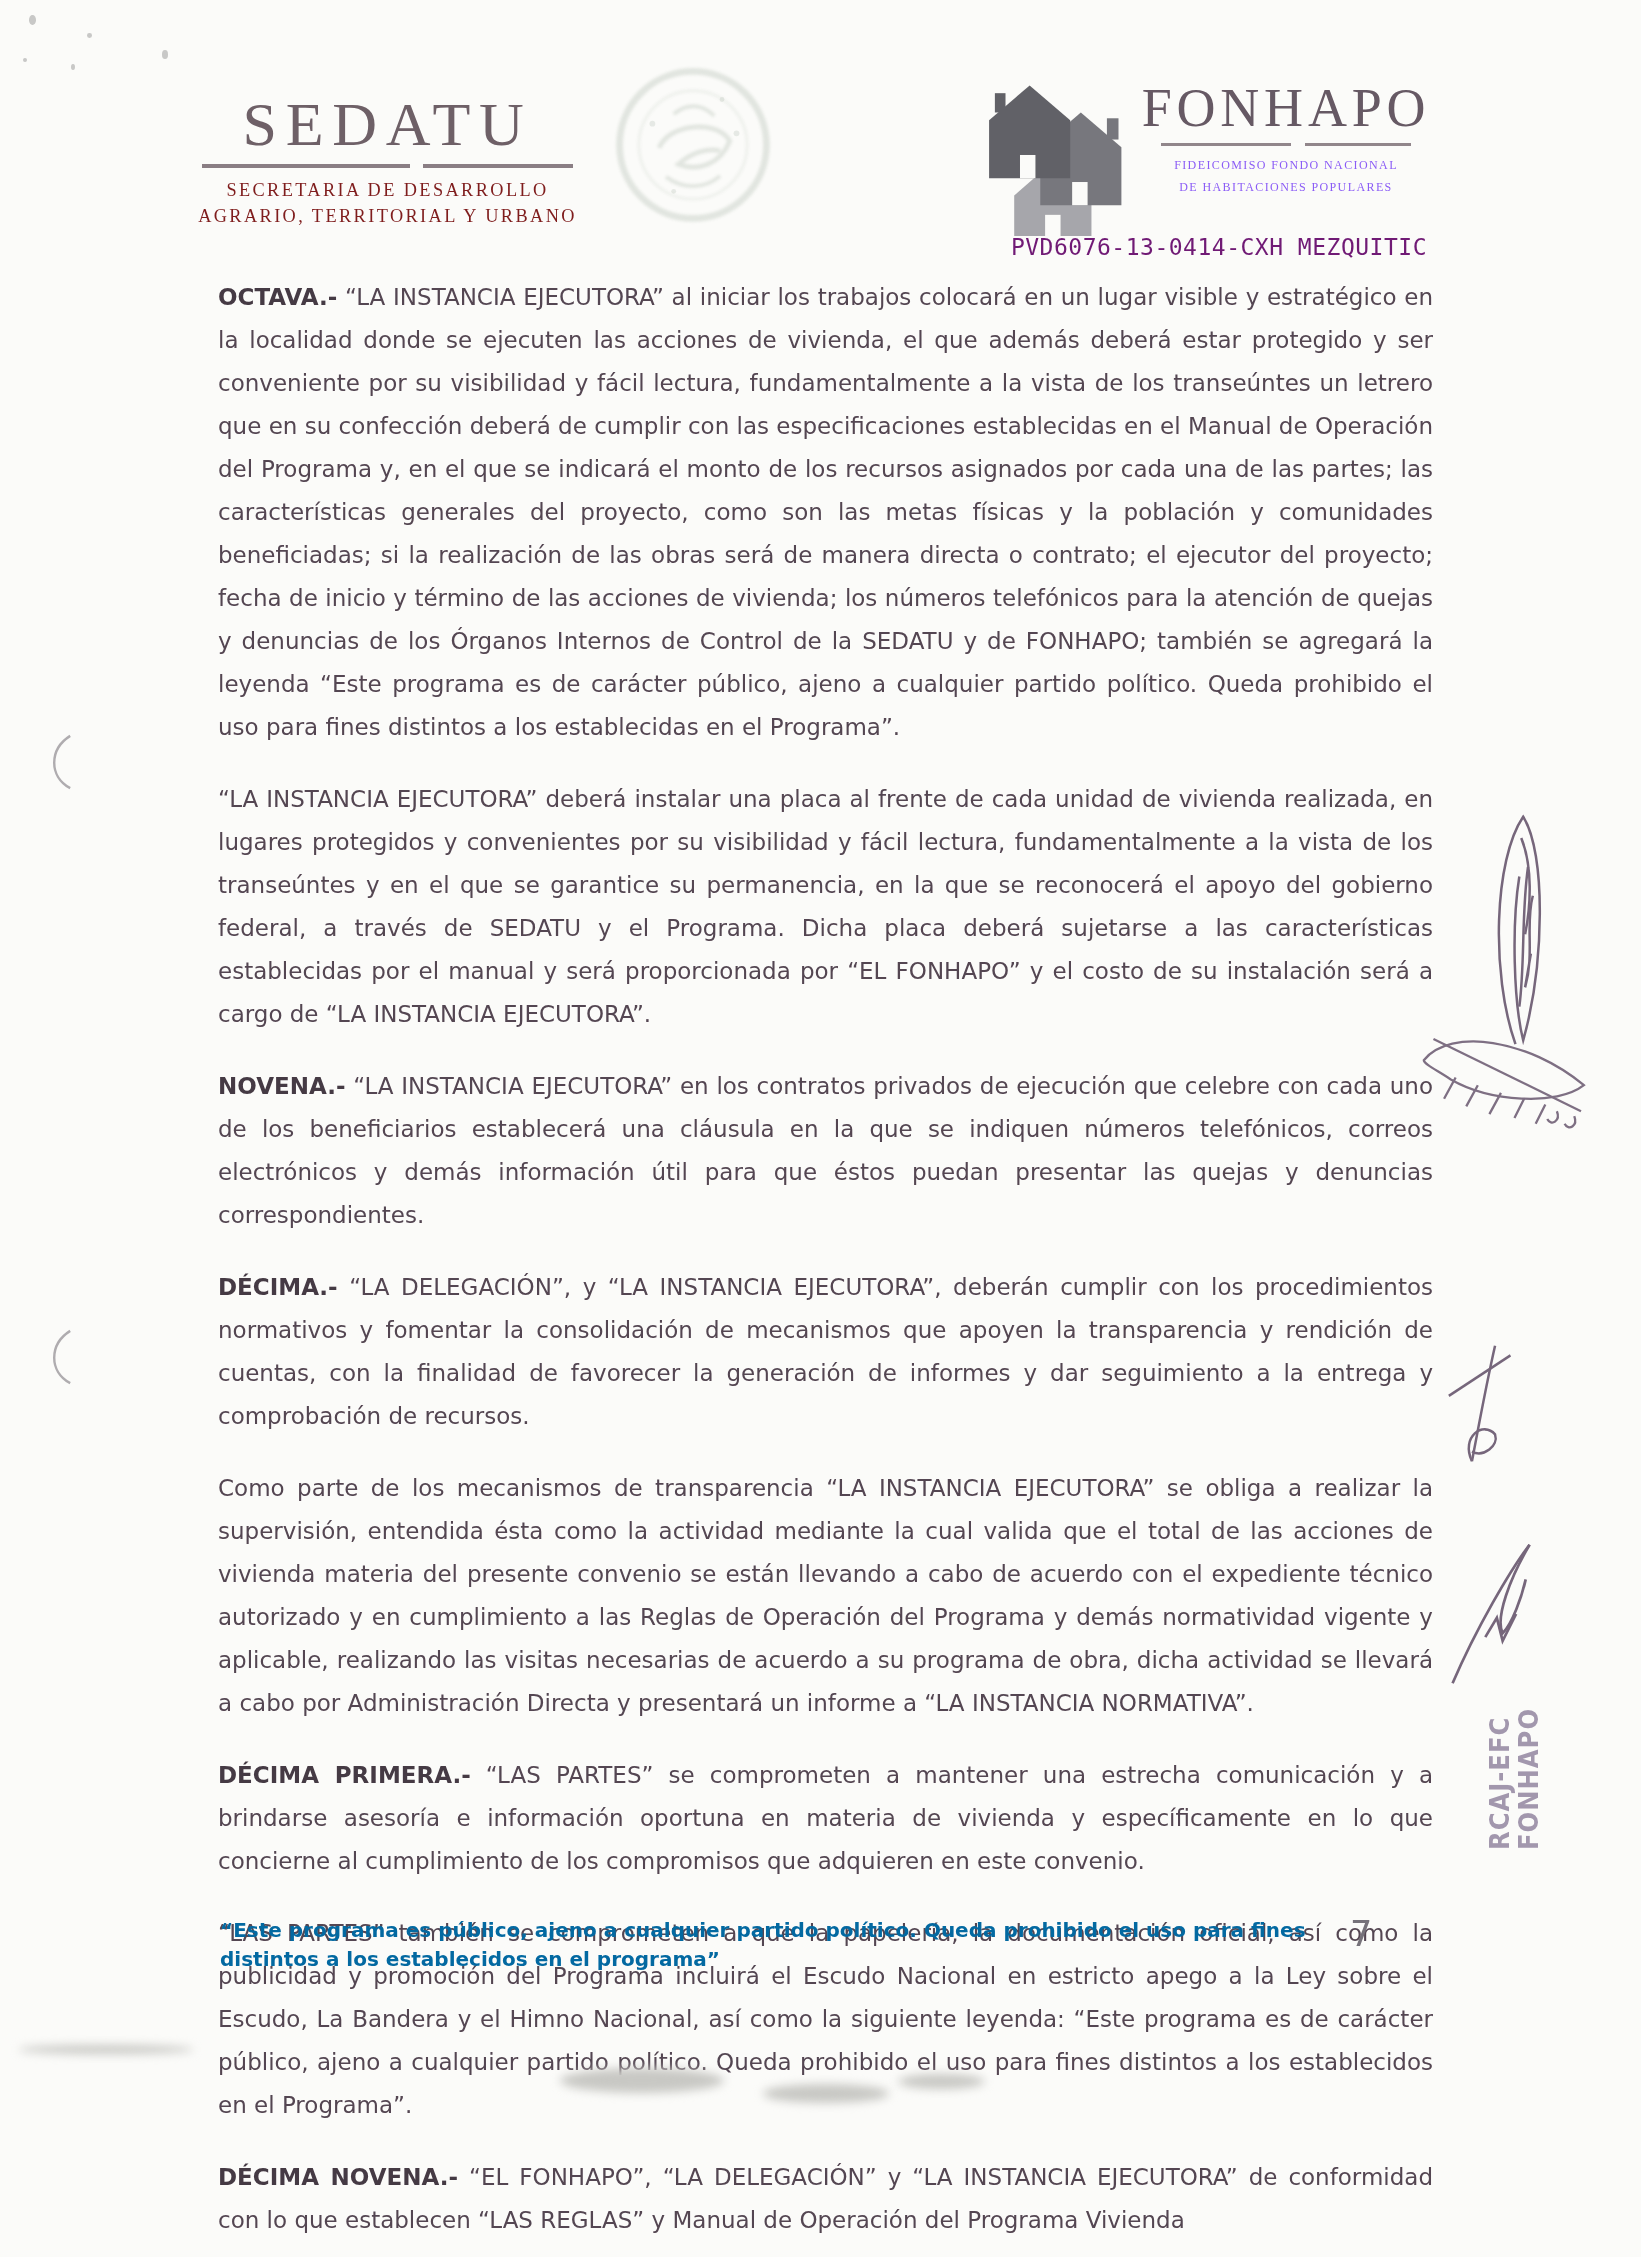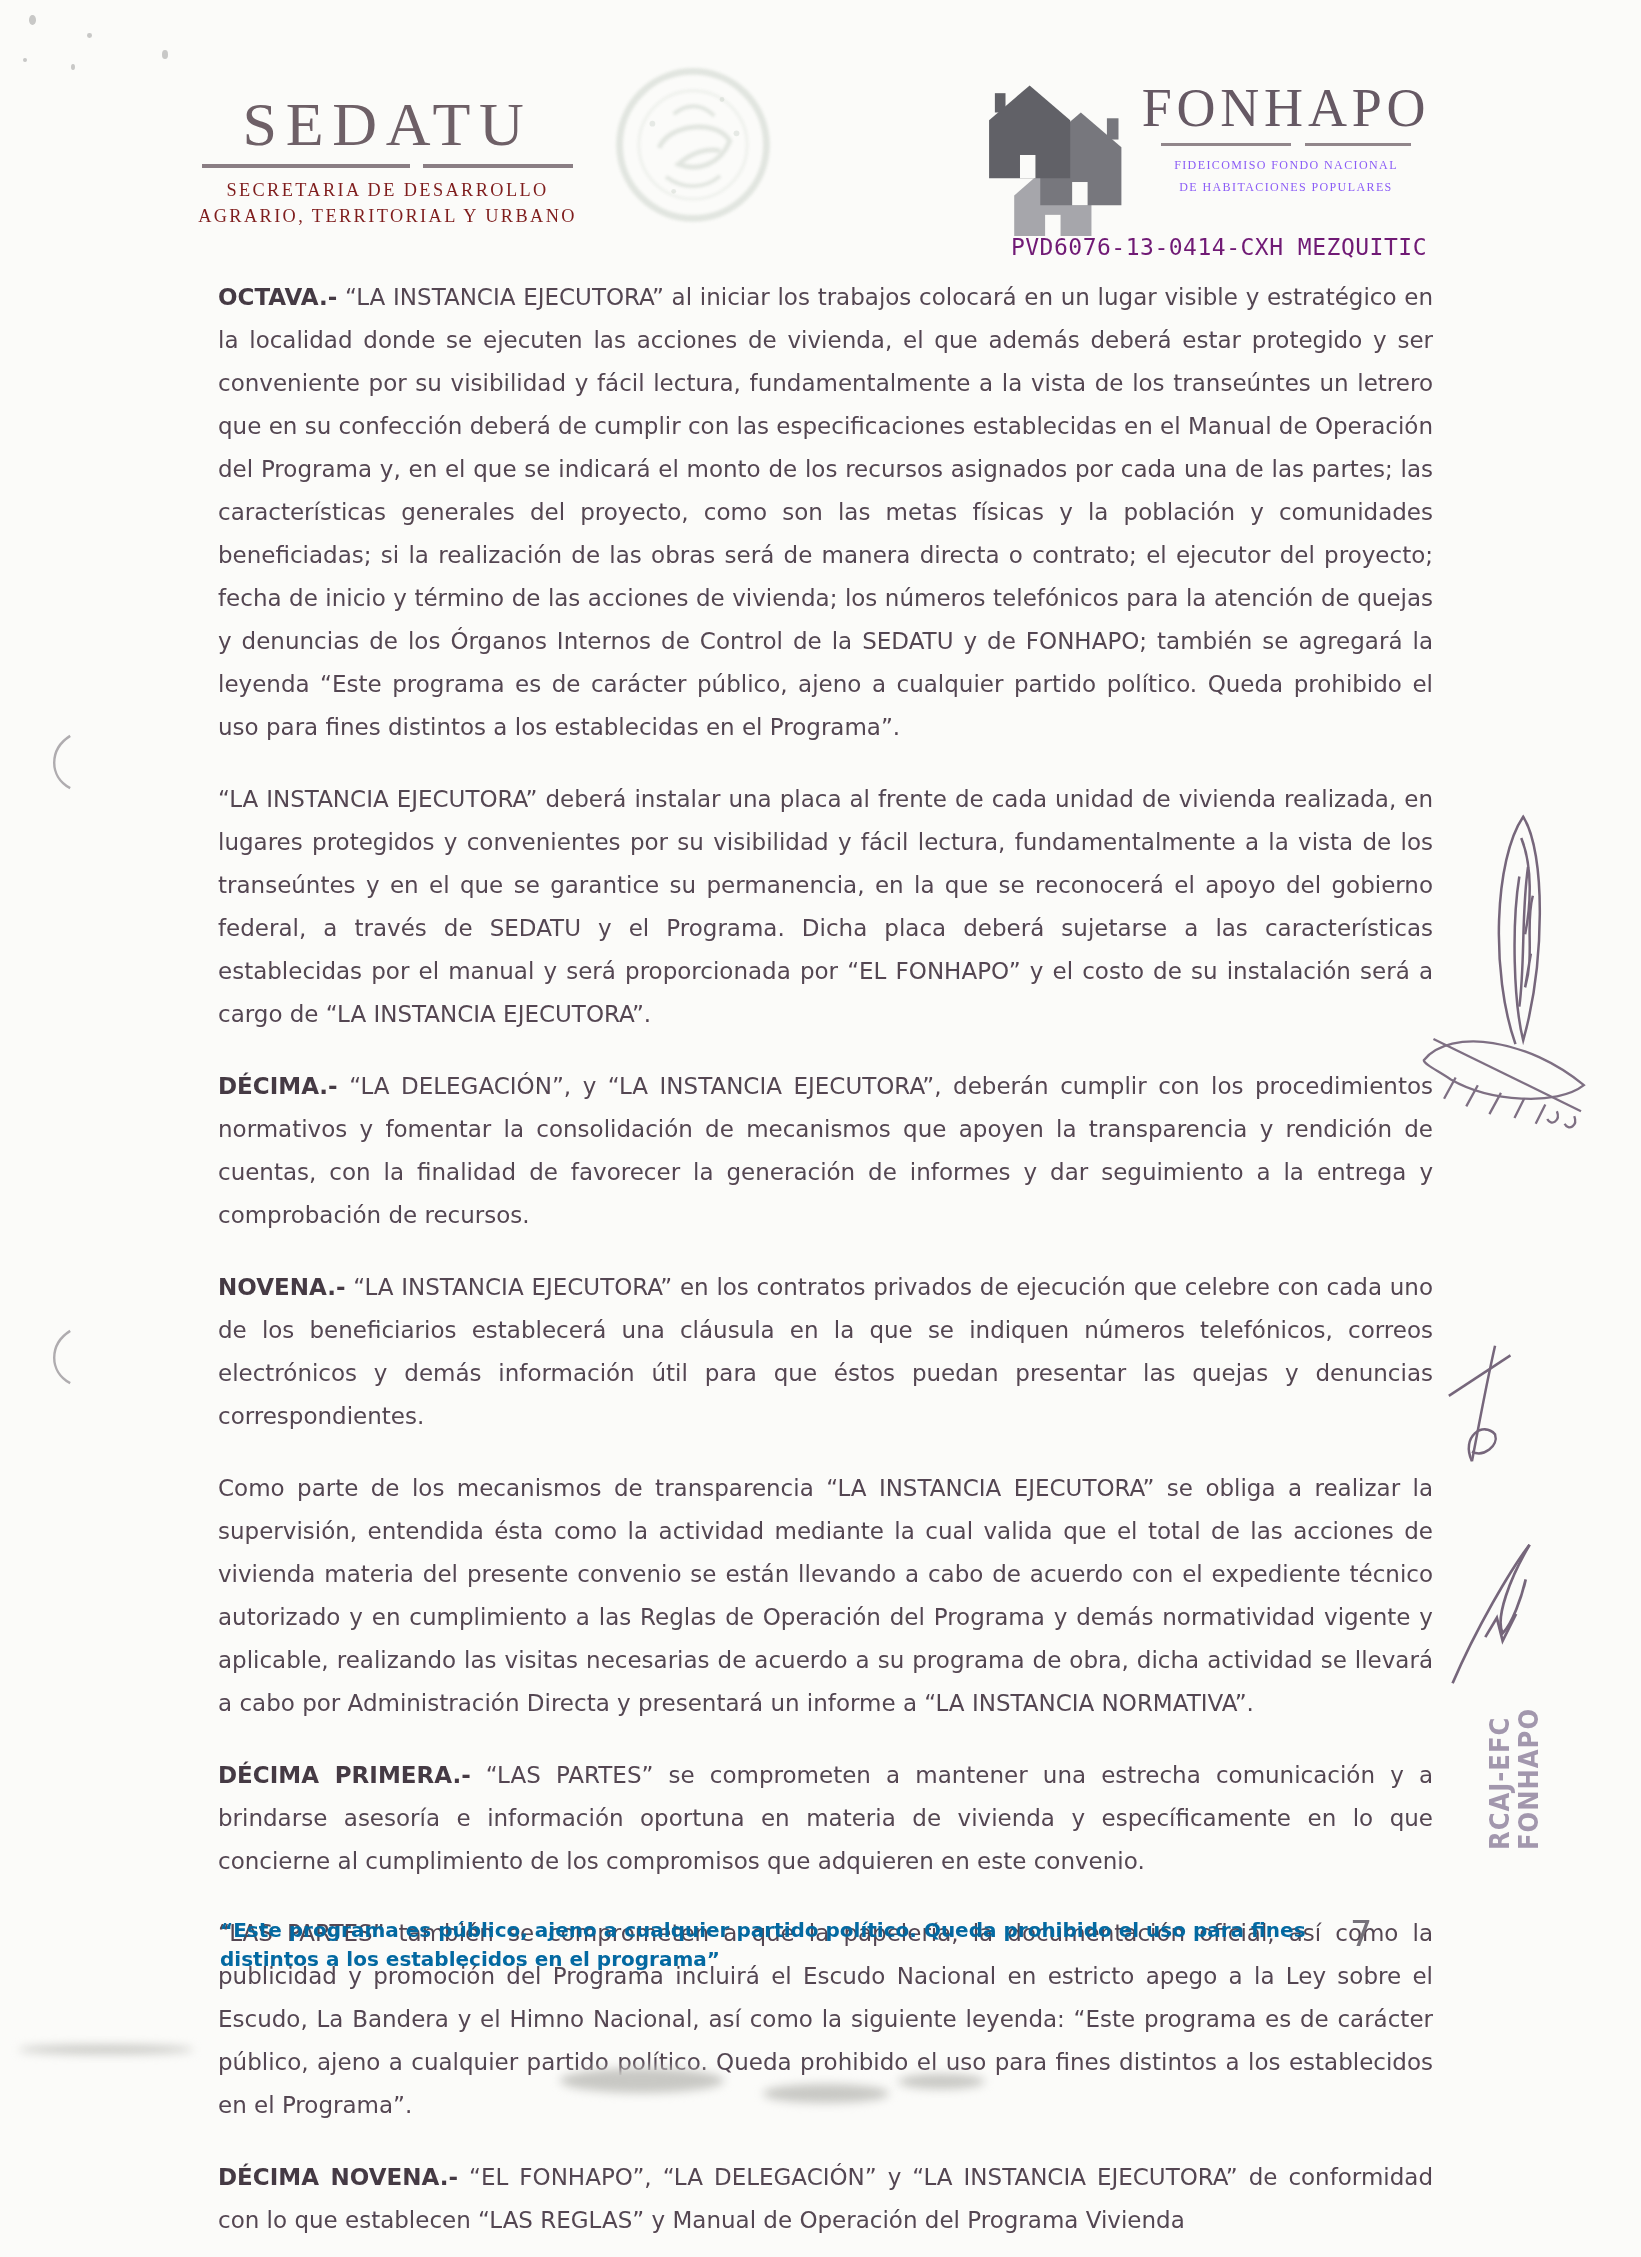--- a/index.html
+++ b/index.html
@@ -147,26 +147,26 @@
   <div class="content">
     <p>
       <span class="clause">OCTAVA.-</span>
       <span>“LA INSTANCIA EJECUTORA” al iniciar los trabajos colocará en un lugar visible y estratégico en la localidad donde se ejecuten las acciones de vivienda, el que además deberá estar protegido y ser conveniente por su visibilidad y fácil lectura, fundamentalmente a la vista de los transeúntes un letrero que en su confección deberá de cumplir con las especificaciones establecidas en el Manual de Operación del Programa y, en el que se indicará el monto de los recursos asignados por cada una de las partes; las características generales del proyecto, como son las metas físicas y la población y comunidades beneficiadas; si la realización de las obras será de manera directa o contrato; el ejecutor del proyecto; fecha de inicio y término de las acciones de vivienda; los números telefónicos para la atención de quejas y denuncias de los Órganos Internos de Control de la SEDATU y de FONHAPO; también se agregará la leyenda “Este programa es de carácter público, ajeno a cualquier partido político. Queda prohibido el uso para fines distintos a los establecidas en el Programa”.</span>
     </p>
     <p>
       <span class="clause"></span>
       <span>“LA INSTANCIA EJECUTORA” deberá instalar una placa al frente de cada unidad de vivienda realizada, en lugares protegidos y convenientes por su visibilidad y fácil lectura, fundamentalmente a la vista de los transeúntes y en el que se garantice su permanencia, en la que se reconocerá el apoyo del gobierno federal, a través de SEDATU y el Programa. Dicha placa deberá sujetarse a las características establecidas por el manual y será proporcionada por “EL FONHAPO” y el costo de su instalación será a cargo de “LA INSTANCIA EJECUTORA”.</span>
     </p>
     <p>
+      <span class="clause">NOVENA.-</span>
+      <span>“LA INSTANCIA EJECUTORA” en los contratos privados de ejecución que celebre con cada uno de los beneficiarios establecerá una cláusula en la que se indiquen números telefónicos, correos electrónicos y demás información útil para que éstos puedan presentar las quejas y denuncias correspondientes.</span>
+    </p>
+    <p>
       <span class="clause">DÉCIMA.-</span>
       <span>“LA DELEGACIÓN”, y “LA INSTANCIA EJECUTORA”, deberán cumplir con los procedimientos normativos y fomentar la consolidación de mecanismos que apoyen la transparencia y rendición de cuentas, con la finalidad de favorecer la generación de informes y dar seguimiento a la entrega y comprobación de recursos.</span>
-    </p>
-    <p>
-      <span class="clause">NOVENA.-</span>
-      <span>“LA INSTANCIA EJECUTORA” en los contratos privados de ejecución que celebre con cada uno de los beneficiarios establecerá una cláusula en la que se indiquen números telefónicos, correos electrónicos y demás información útil para que éstos puedan presentar las quejas y denuncias correspondientes.</span>
     </p>
     <p>
       <span class="clause"></span>
       <span>Como parte de los mecanismos de transparencia “LA INSTANCIA EJECUTORA” se obliga a realizar la supervisión, entendida ésta como la actividad mediante la cual valida que el total de las acciones de vivienda materia del presente convenio se están llevando a cabo de acuerdo con el expediente técnico autorizado y en cumplimiento a las Reglas de Operación del Programa y demás normatividad vigente y aplicable, realizando las visitas necesarias de acuerdo a su programa de obra, dicha actividad se llevará a cabo por Administración Directa y presentará un informe a “LA INSTANCIA NORMATIVA”.</span>
     </p>
     <p>
       <span class="clause">DÉCIMA PRIMERA.-</span>
       <span>“LAS PARTES” se comprometen a mantener una estrecha comunicación y a brindarse asesoría e información oportuna en materia de vivienda y específicamente en lo que concierne al cumplimiento de los compromisos que adquieren en este convenio.</span>
     </p>
     <p>

